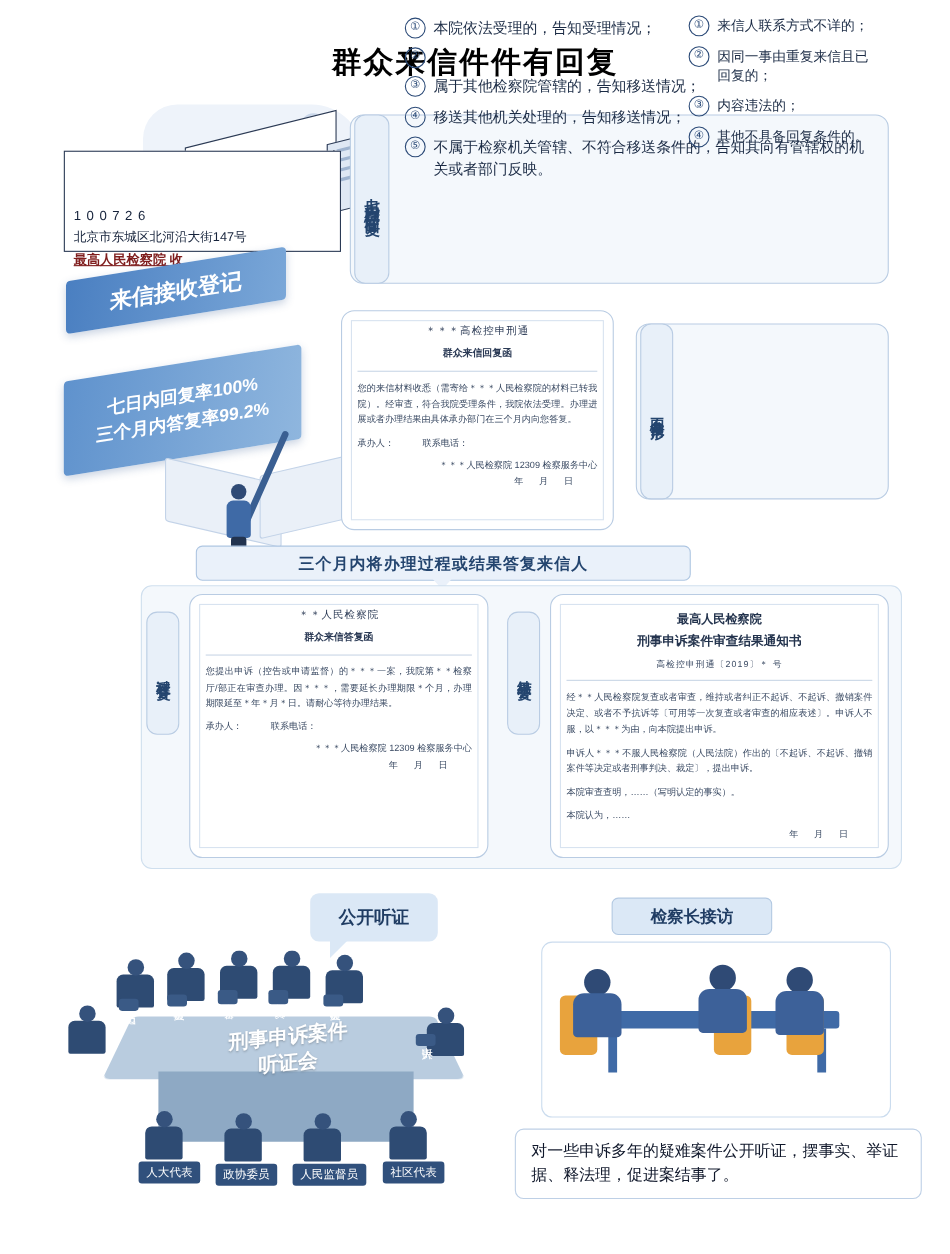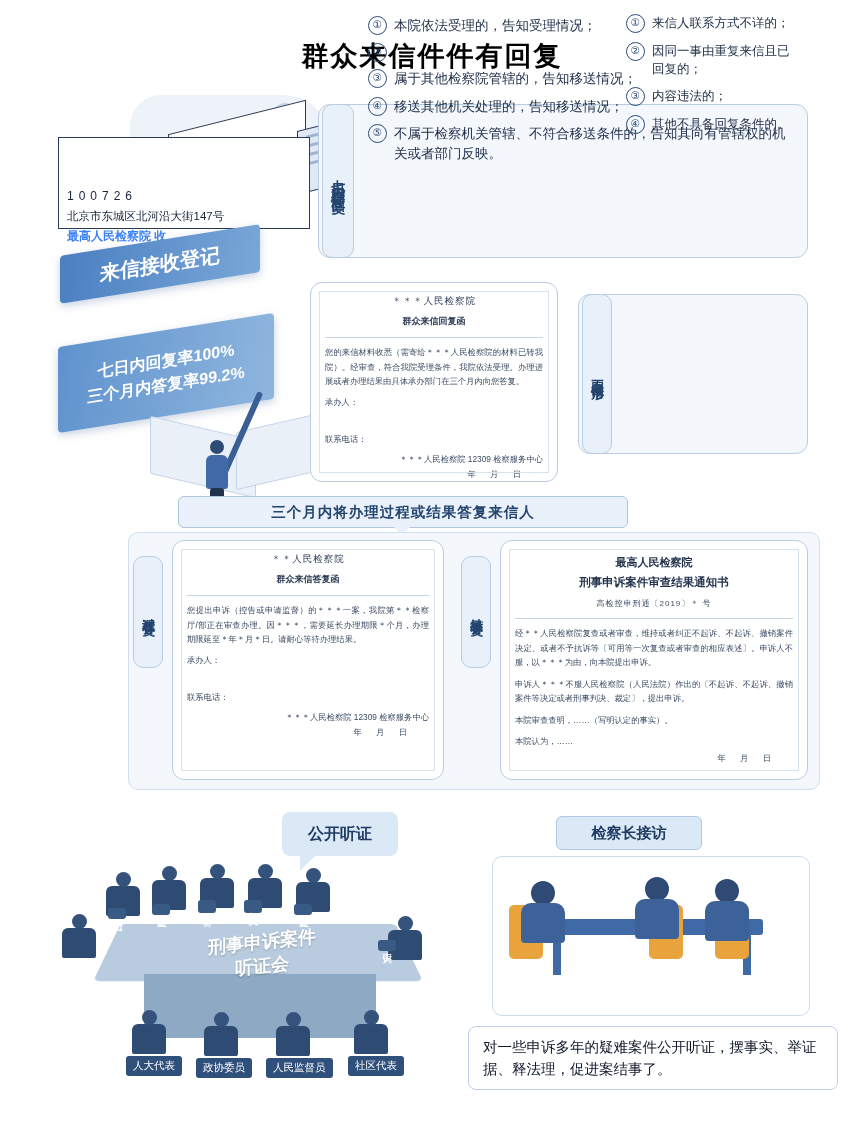--- a/index.html
+++ b/index.html
@@ -32,21 +32,21 @@
     background:#fff;border:1.5px solid #2b3a55;transform:skewY(-14deg);
   }
   .env-doc{
     position:absolute;left:128px;top:28px;width:84px;height:62px;background:#dfe8f4;border:1px solid #2b3a55;
   }
   .env-doc i{display:block;height:3px;margin:6px 8px;background:#9fb4d0;}
   .env-plus{position:absolute;left:240px;top:36px;font-size:19px;color:#2b3a55;}
   .addr{position:absolute;left:8px;top:50px;width:200px;line-height:1.45;}
   .addr .zip{font-size:12px;letter-spacing:5px;font-weight:normal;color:#16233b;}
   .addr .l1{font-size:11.5px;margin-top:3px;color:#16233b;}
-  .addr .l2{font-size:12px;margin-top:3px;font-weight:bold;color:#3b82f6;}
+  .addr .l2{font-size:12px;margin-top:3px;font-weight:bold;color:#7f1d1d;text-decoration:underline;}
 
   
   .ribbon{
     position:absolute;color:#fff;font-weight:bold;display:flex;align-items:center;
     justify-content:center;text-align:center;border-radius:4px;
     box-shadow:0 3px 8px rgba(40,80,140,.25);
   }
   .rb1{left:60px;top:240px;width:200px;height:48px;font-size:20px;
        background:linear-gradient(100deg,#4a7fc1,#7aa7d8);transform:skewY(-9deg);}
   .rb2{left:58px;top:330px;width:216px;height:86px;font-size:16px;line-height:1.5;
@@ -81,21 +81,21 @@
     font-size:10.5px;line-height:15px;text-align:center;margin-right:7px;color:#2b4a77;
   }
 
   
   .letter1{left:310px;top:282px;width:246px;height:198px;}
   .letter-inner{position:absolute;inset:8px;border:1px solid #d8e3f0;}
   .lt-title{text-align:center;font-size:9.5px;margin-top:12px;letter-spacing:1px;color:#2b3a55;}
   .lt-sub{text-align:center;font-size:9px;margin-top:7px;font-weight:bold;color:#2b3a55;}
   .lt-line{height:1px;background:#c9d6e6;margin:9px 14px 0;}
   .lt-p{font-size:8.3px;line-height:1.75;margin:7px 14px 0;text-align:justify;color:#3a4a63;}
-  .lt-row{font-size:8.3px;margin:8px 14px 0;color:#3a4a63;display:flex;gap:26px;flex-direction:column;}
+  .lt-row{font-size:8.3px;margin:8px 14px 0;color:#3a4a63;display:flex;gap:26px;}
   .lt-right{font-size:8.3px;margin:9px 14px 0;text-align:right;color:#3a4a63;}
   .lt-date{font-size:8.3px;margin:4px 30px 0;text-align:right;letter-spacing:6px;color:#3a4a63;}
 
   
   .noreply{left:578px;top:294px;width:228px;height:158px;background:#f4f8fc;}
   .noreply-tab{left:582px;top:294px;width:28px;height:158px;font-size:13px;writing-mode:vertical-rl;letter-spacing:2px;}
   .nr-list{position:absolute;left:626px;top:14px;width:168px;}
   .nr-item{display:flex;font-size:12.5px;line-height:1.45;margin-bottom:9px;}
 
   
@@ -234,21 +234,21 @@
       <span>移送其他机关处理的，告知移送情况；</span>
     </div>
     <div class="sd-item">
       <span class="num">⑤</span>
       <span>不属于检察机关管辖、不符合移送条件的，告知其向有管辖权的机关或者部门反映。</span>
     </div>
   </div>
 
   <div class="card letter1">
     <div class="letter-inner"></div>
-    <div class="lt-title">＊＊＊人民检察院</div>
+    <div class="lt-title">＊＊＊高检控申刑通</div>
     <div class="lt-sub">群众来信回复函</div>
     <div class="lt-line"></div>
     <div class="lt-p">您的来信材料收悉（需寄给＊＊＊人民检察院的材料已转我院）。经审查，符合我院受理条件，我院依法受理。办理进展或者办理结果由具体承办部门在三个月内向您答复。</div>
     <div class="lt-row">
       <span>承办人：</span>
       <span>联系电话：</span>
     </div>
     <div class="lt-right">＊＊＊人民检察院 12309 检察服务中心</div>
     <div class="lt-date">年 月 日</div>
   </div>

